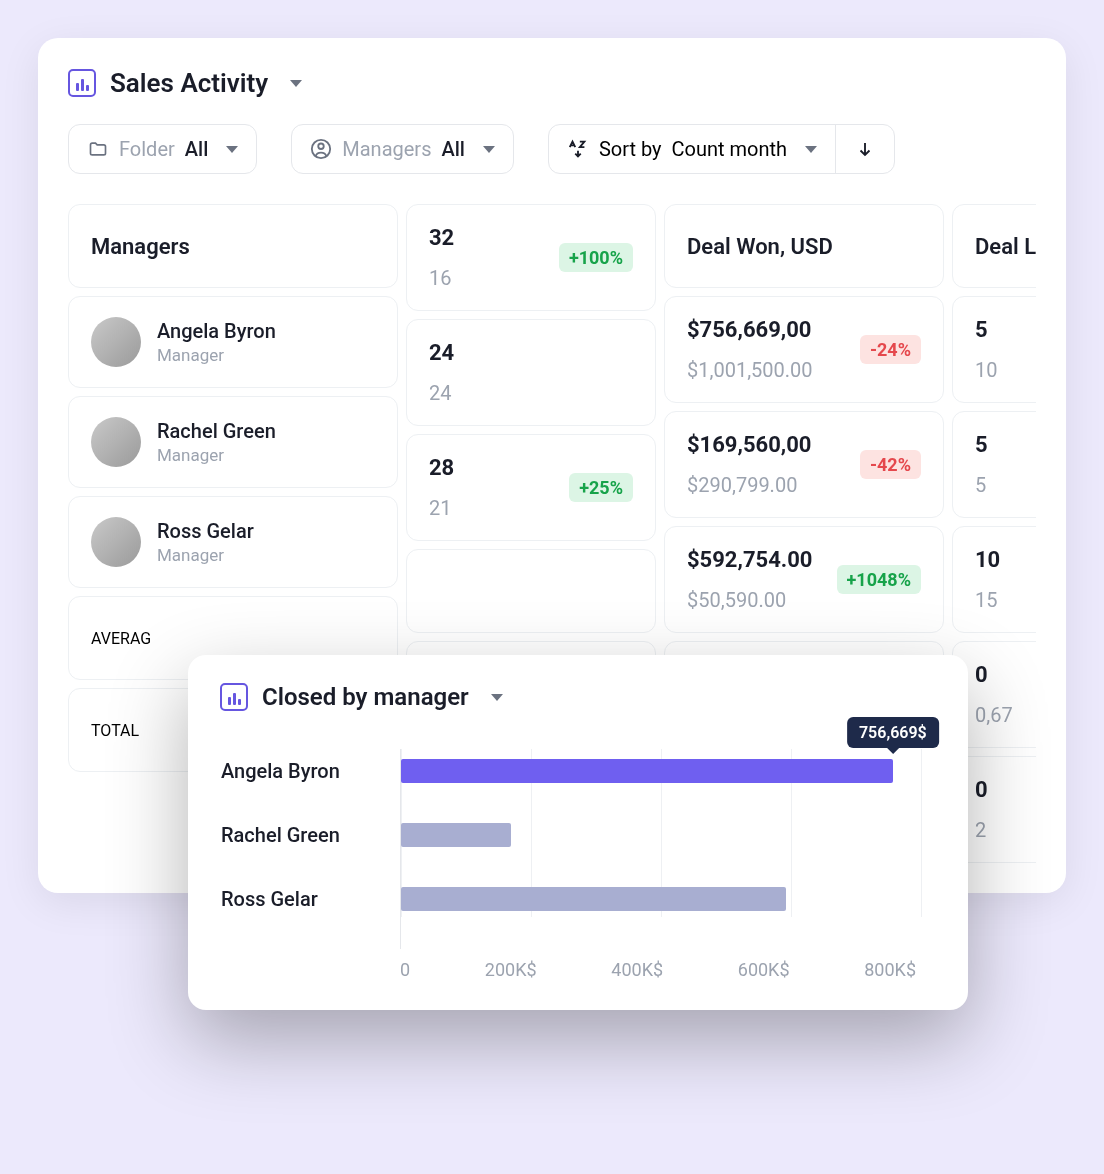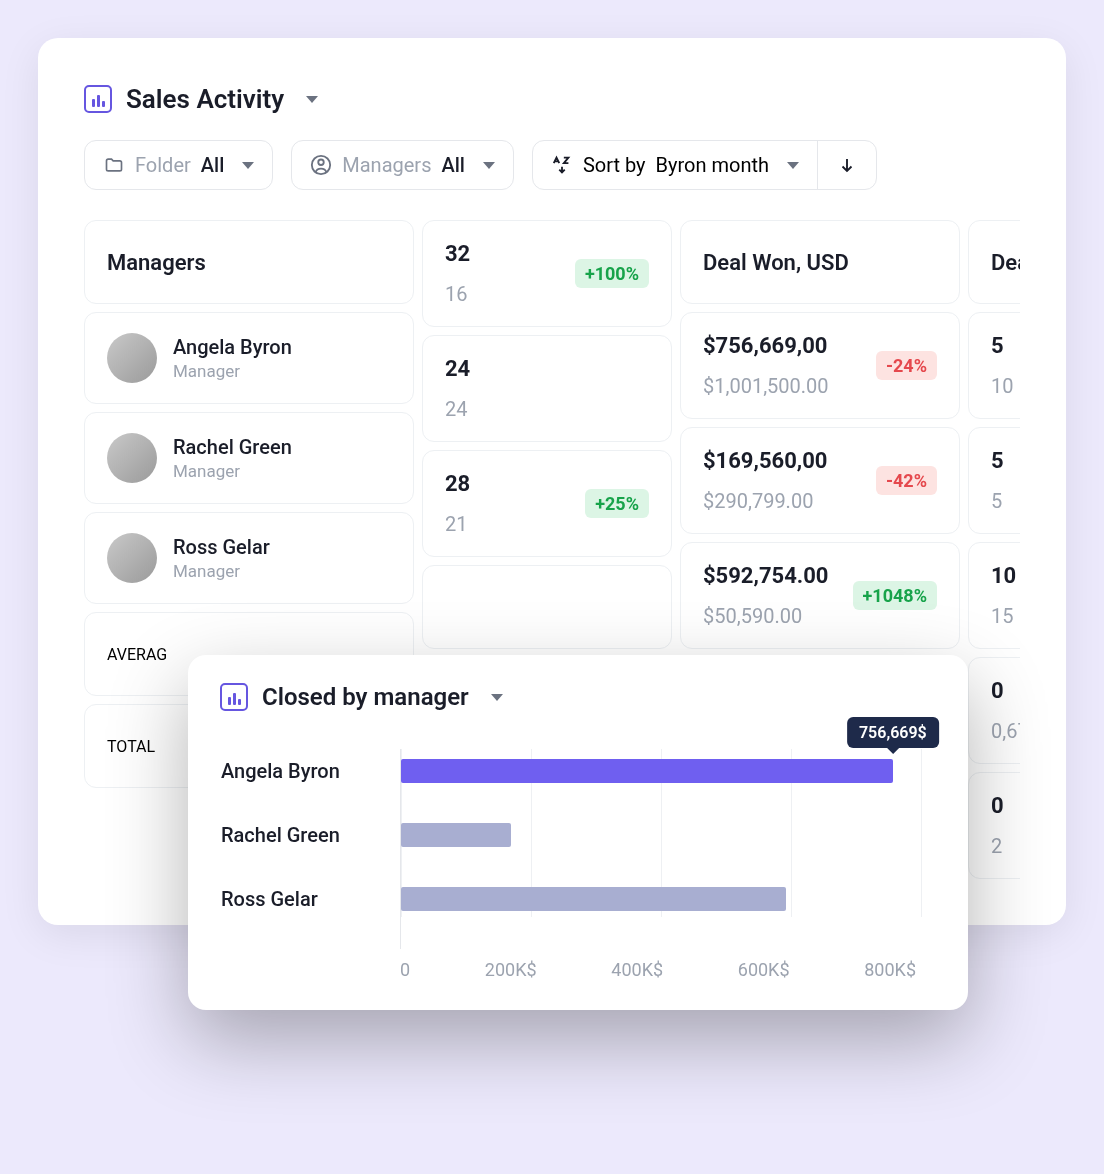--- a/index.html
+++ b/index.html
@@ -16,21 +16,21 @@
   top: 18px;
   left: 18px;
   right: 18px;
   background: #ece9fc;
   border-radius: 28px;
   padding: 20px;
 }
 .card {
   background: #fff;
   border-radius: 20px;
-  padding: 46px;
+  padding: 30px;
   box-shadow: 0 10px 40px rgba(0,0,0,0.08);
 }
 .header-row {
   display: flex;
   align-items: center;
   gap: 14px;
   margin-bottom: 26px;
 }
 .chart-icon {
   width: 28px;
@@ -59,21 +59,21 @@
 .chevron-down {
   width: 0;
   height: 0;
   border-left: 6px solid transparent;
   border-right: 6px solid transparent;
   border-top: 7px solid #6b7280;
   margin-left: 8px;
 }
 .filters-row {
   display: flex;
-  gap: 18px;
+  gap: 34px;
   margin-bottom: 30px;
 }
 .filter-chip {
   display: flex;
   align-items: center;
   gap: 10px;
   border: 1.5px solid #e5e7eb;
   border-radius: 12px;
   padding: 12px 18px;
   font-size: 20px;
@@ -242,21 +242,21 @@
       </div>
 
       <div class="sort-chip">
         <div class="part">
           <span class="icon-az">
             <svg width="22" height="22" viewBox="0 0 24 24" fill="none" stroke="#1a1d29" stroke-width="2">
                 <path d="M3 10L6 4l3 6M4 8h4M14 4h5l-5 6h5M12 14v6M9 17l3 3 3-3"></path>
               </svg>
           </span>
           <span class="label">Sort by</span>
-          <span class="value">Byron month</span>
+          <span class="value">Count month</span>
           <div class="chevron-down"></div>
         </div>
         <div class="divider"></div>
         <div class="part">
           <span class="icon-arrowdown">
             <svg width="18" height="18" viewBox="0 0 24 24" fill="none" stroke="#1a1d29" stroke-width="2.5">
                 <path d="M12 4v16M6 14l6 6 6-6"></path>
               </svg>
           </span>
         </div>

